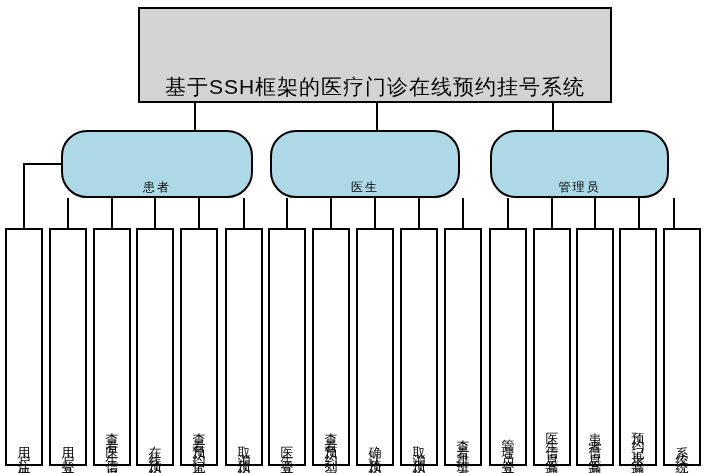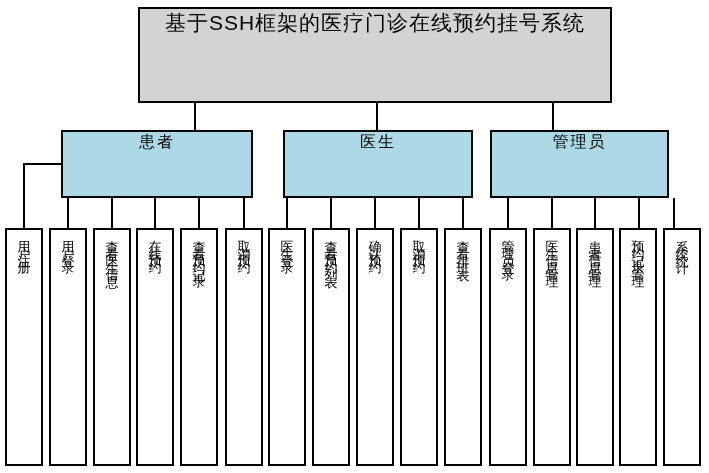--- a/index.html
+++ b/index.html
@@ -15,33 +15,34 @@
     width:709px;height:473px;
     background:var(--page-bg);
     font-family:"Liberation Sans","DejaVu Sans",sans-serif;
     color:#000;
     overflow:hidden;
   }
   .box{
     position:absolute;
     box-sizing:border-box;
     border:2px solid var(--line-color);
-    display:flex;align-items:flex-start;justify-content:center;
+    display:flex;align-items:flex-end;justify-content:center;
   }
   .title-box{
     left:138px;top:7px;width:474px;height:96px;
     background:var(--title-fill);
     font-size:21px;
     letter-spacing:1px;
   }
   .group-box{
     top:130px;height:68px;
     background:var(--group-fill);
-    font-size:16px;
+    font-size:12px;
     letter-spacing:2px;
+    border-radius:26px;
   }
   .leaf-box{
     top:228px;width:38px;height:238px;
     background:var(--leaf-fill);
   }
   .vtext{
     writing-mode:vertical-rl;
     text-orientation:upright;
     font-size:13px;
     letter-spacing:7px;
@@ -61,21 +62,21 @@
     <span>基于SSH框架的医疗门诊在线预约挂号系统</span>
   </div>
 
   <div class="line vline" style="left:194px;top:103px;height:27px"></div>
   <div class="line vline" style="left:376px;top:103px;height:27px"></div>
   <div class="line vline" style="left:552px;top:103px;height:27px"></div>
 
   <div class="box group-box" style="left:61px;width:192px">
     <span>患者</span>
   </div>
-  <div class="box group-box" style="left:283px;width:190px">
+  <div class="box group-box" style="left:270px;width:190px">
     <span>医生</span>
   </div>
   <div class="box group-box" style="left:490px;width:179px">
     <span>管理员</span>
   </div>
 
   <div class="line hline" style="left:23px;top:163px;width:38px"></div>
   <div class="line vline" style="left:23px;top:163px;height:65px"></div>
 
   <div class="line vline" style="left:67px;top:198px;height:30px"></div>

